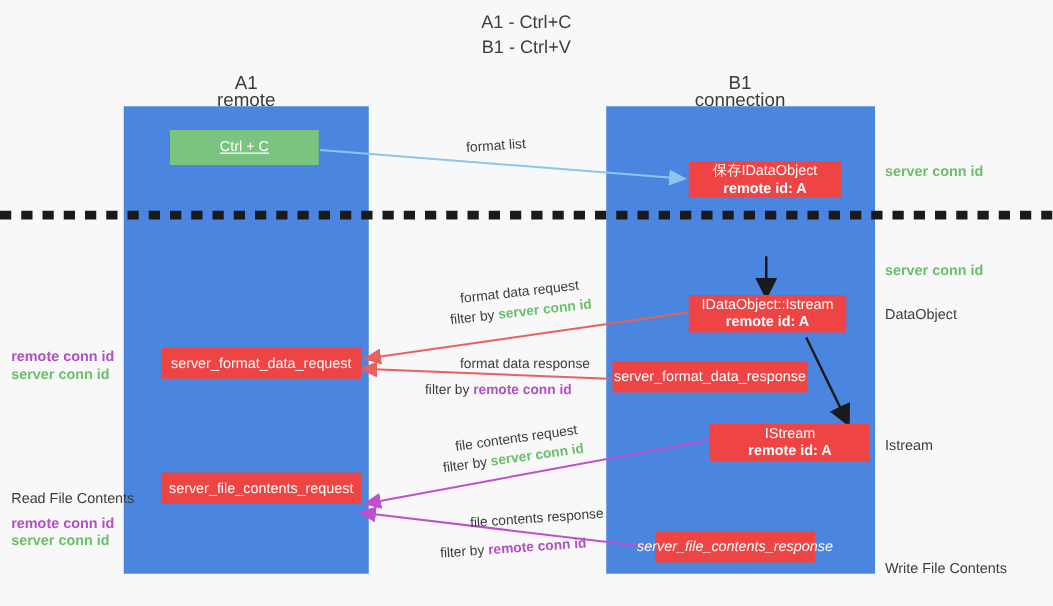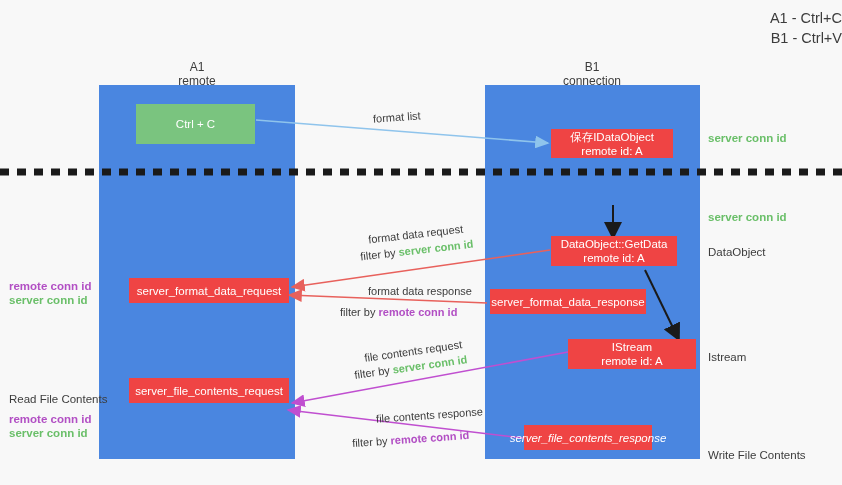--- a/index.html
+++ b/index.html
@@ -9,39 +9,39 @@
     font-family:"Liberation Sans", sans-serif;
     position:relative;
     overflow:hidden;
     color:#3c3c3c;
   }
   #stage{position:absolute;inset:0;}
   .col{position:absolute;background:#4a86e0;}
   #col-a1{left:99px;top:85px;width:196px;height:374px;}
   #col-b1{left:485px;top:85px;width:215px;height:374px;}
 
-  .col-head{position:absolute;text-align:center;font-size:12px;line-height:14px;color:#3c3c3c;}
+  .col-head{position:absolute;text-align:center;font-size:15px;line-height:14px;color:#3c3c3c;}
   .col-head .ttl{display:block;}
   .col-head .sub{display:block;}
 
   .box{position:absolute;box-sizing:border-box;display:flex;align-items:center;justify-content:center;
        text-align:center;color:#ffffff;font-size:11.5px;line-height:14px;}
   .box.green{background:#7ac47f;}
   .box.orange{background:#ef4444;}
-  .box .l2{display:block;}
+  .box .l2{display:block;font-weight:bold;}
 
   .sidelbl{position:absolute;font-size:11.5px;line-height:14px;white-space:nowrap;}
   .green-t{color:#6abf69;font-weight:bold;}
   .purple-t{color:#b24fc4;font-weight:bold;}
   .dark-t{color:#3c3c3c;}
 
   .arrow-lbl{position:absolute;font-size:11px;line-height:13px;white-space:nowrap;color:#3c3c3c;}
   .arrow-lbl b{font-weight:bold;}
 
-  #title{position:absolute;left:0;top:8px;width:842px;text-align:right;font-size:14.5px;line-height:20px;color:#3c3c3c;}
+  #title{position:absolute;left:0;top:8px;width:842px;text-align:center;font-size:14.5px;line-height:20px;color:#3c3c3c;}
   #title span{display:block;}
 
   svg.layer{position:absolute;left:0;top:0;width:842px;height:485px;pointer-events:none;}
 </style>
 </head>
 <body>
 
 <div id="stage">
 
   <div id="title">
@@ -87,32 +87,32 @@
 
     <line x1="289" y1="295" x2="487" y2="303" stroke="#e8615c" stroke-width="1.6" marker-end="url(#ah-red)" transform="rotate(180 388 299)"></line>
 
     <line x1="568" y1="352" x2="292" y2="403" stroke="#c04fd0" stroke-width="1.6" marker-end="url(#ah-mag)"></line>
 
     <line x1="289" y1="410" x2="524" y2="438" stroke="#c04fd0" stroke-width="1.6" marker-end="url(#ah-mag)" transform="rotate(180 406 424)"></line>
 
     <line x1="0" y1="172" x2="842" y2="172" stroke="#1a1a1a" stroke-width="7" stroke-dasharray="9 8"></line>
   </svg>
 
-  <div class="box green" style="left:136px;top:104px;width:119px;height:40px;">
+  <div class="box green" style="left:136px;top:104px;width:119px;height:28px;text-decoration:underline;">
     <span>Ctrl + C</span>
   </div>
 
   <div class="box orange" style="left:551px;top:129px;width:122px;height:29px;flex-direction:column;">
     <span>保存IDataObject</span>
     <span class="l2">remote id: A</span>
   </div>
 
 
   <div class="box orange" style="left:551px;top:236px;width:126px;height:30px;flex-direction:column;">
-    <span>DataObject::GetData</span>
+    <span>IDataObject::Istream</span>
     <span class="l2">remote id: A</span>
   </div>
 
   <div class="box orange" style="left:129px;top:278px;width:160px;height:25px;">
     <span>server_format_data_request</span>
   </div>
 
   <div class="box orange" style="left:490px;top:289px;width:156px;height:25px;">
     <span>server_format_data_response</span>
   </div>

